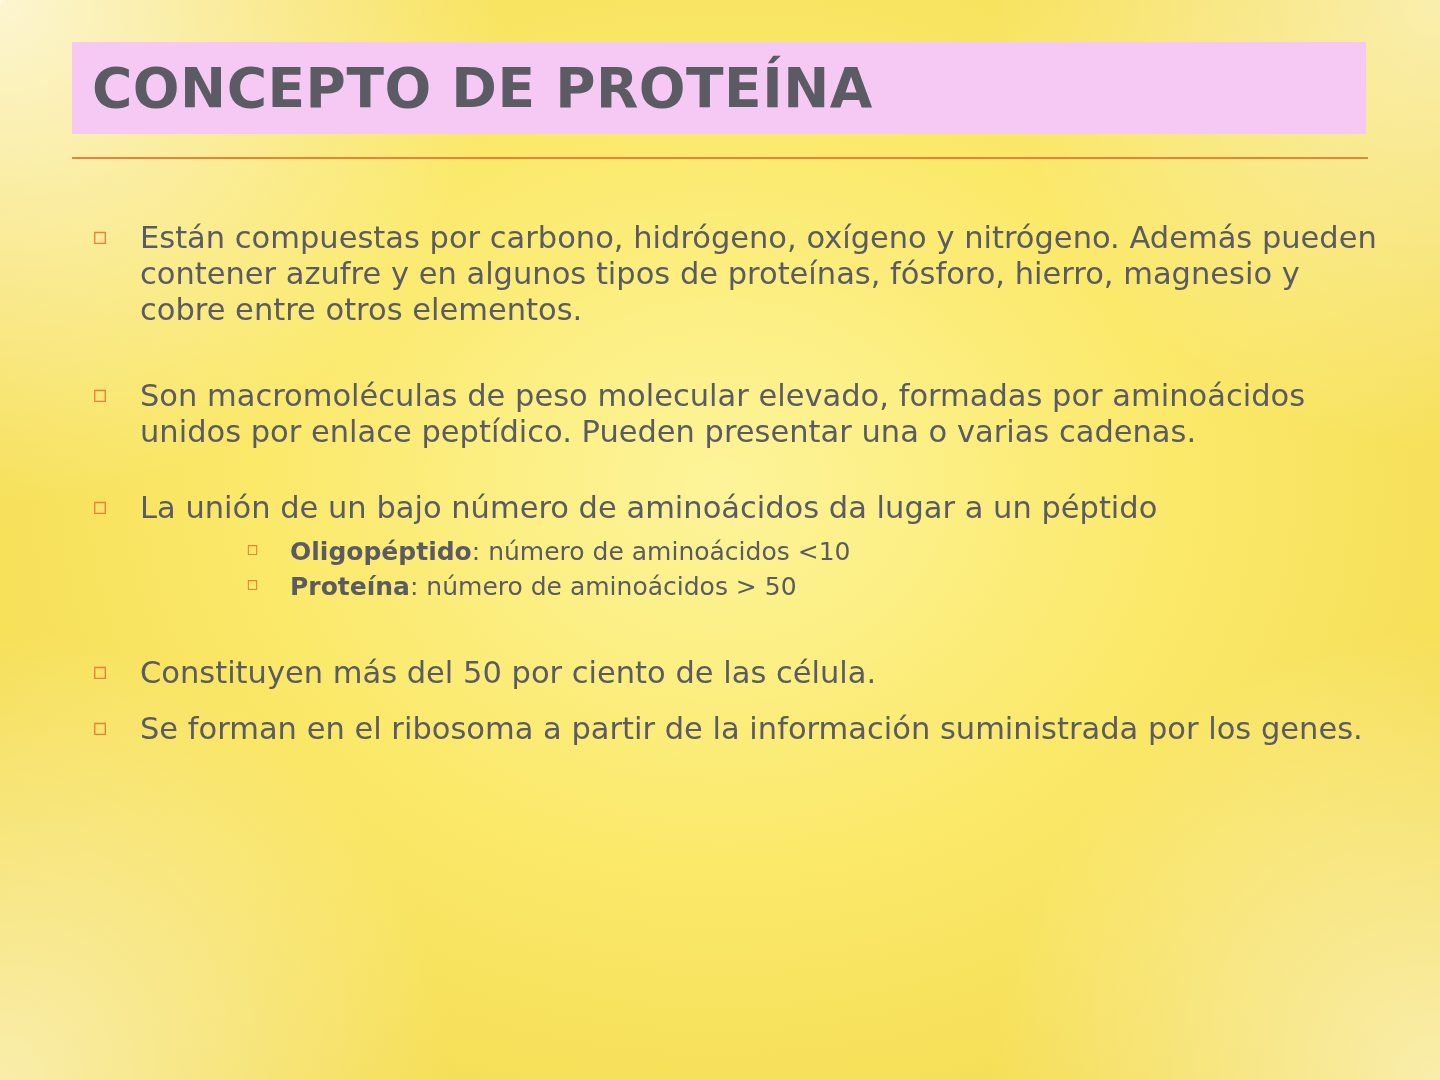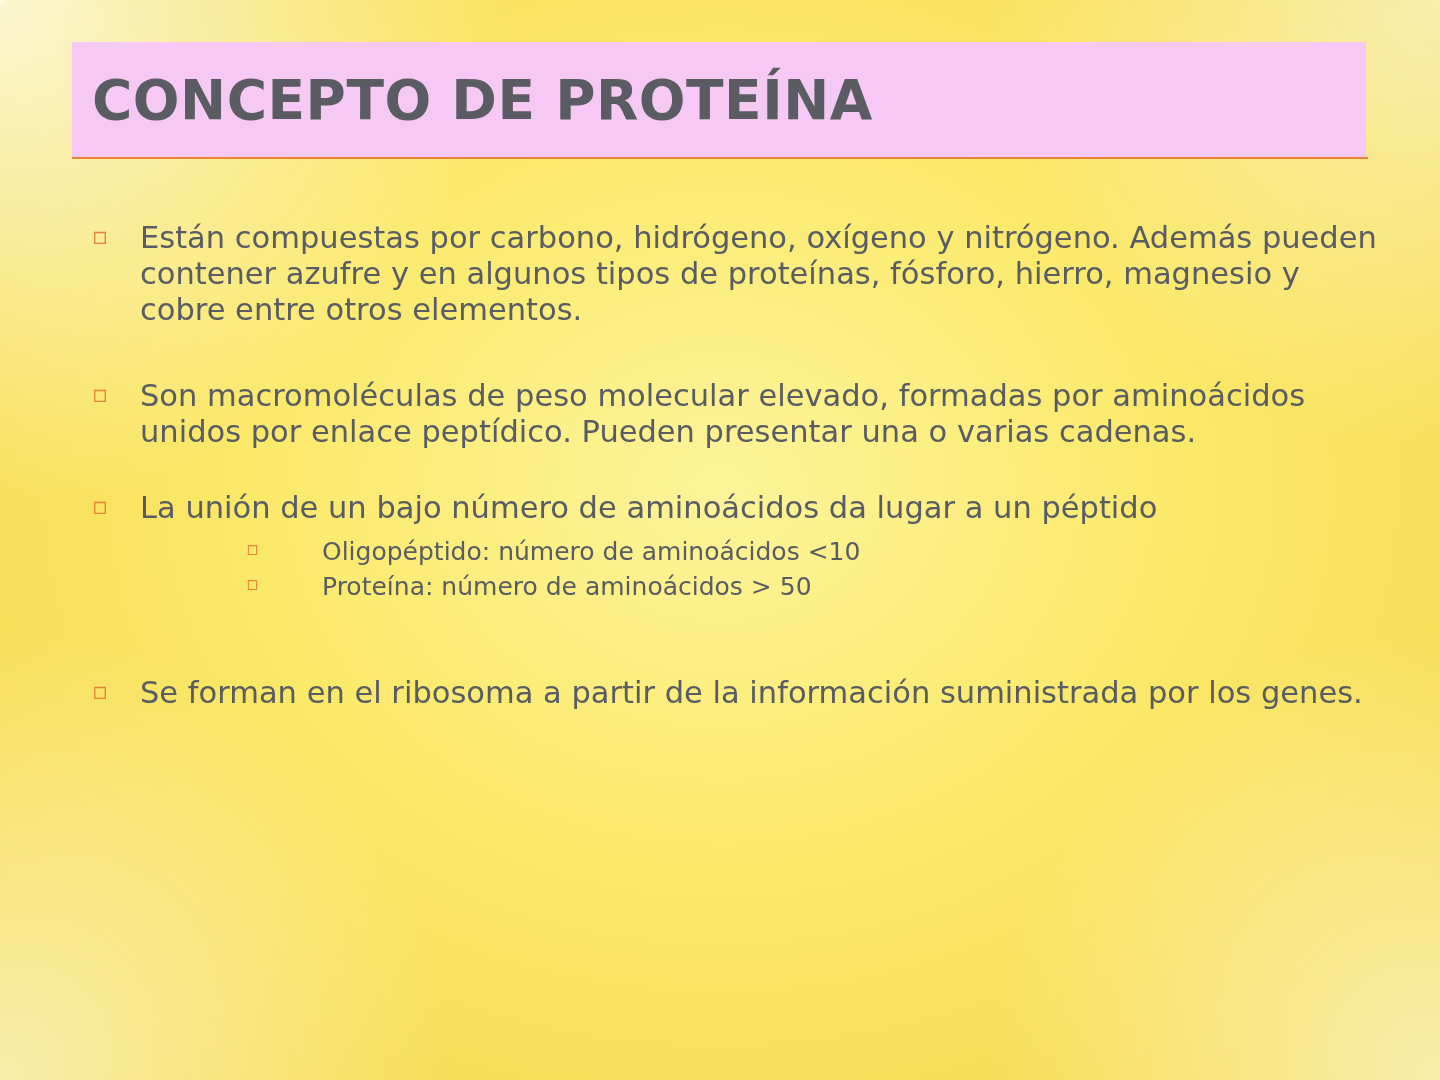--- a/index.html
+++ b/index.html
@@ -42,21 +42,21 @@
       radial-gradient(circle at 0% 100%, rgba(255,255,255,0.55) 0%, rgba(255,255,255,0) 25%),
       radial-gradient(circle at 100% 100%, rgba(255,255,255,0.55) 0%, rgba(255,255,255,0) 25%);
     pointer-events: none;
   }
 
   .title-band {
     position: absolute;
     left: 72px;
     top: 42px;
     width: 1294px;
-    height: 117px;
+    height: 92px;
     background: #f6c9f4;
     display: flex;
     align-items: center;
     z-index: 2;
   }
   .title-text {
     font-family: "DejaVu Sans", sans-serif;
     font-weight: bold;
     font-size: 55px;
     letter-spacing: 0.5px;
@@ -131,23 +131,22 @@
   li.subbullet::before {
     content: "\25AB";
     position: absolute;
     left: 106px;
     top: 1px;
     color: #e8833a;
     font-size: 19px;
     font-family: "DejaVu Sans", sans-serif;
   }
   .sub-term {
-    font-weight: normal;
-    color: #5a5b63;
-    margin-left: 32px;
+    font-weight: bold;
+    color: #5a5b63;
   }
 </style>
 </head>
 <body>
 
 <div class="slide">
 
   <div class="title-band">
     <div class="title-text">CONCEPTO DE PROTEÍNA</div>
   </div>
@@ -175,20 +174,23 @@
             <span class="sub-term">Oligopéptido</span><span>: número de aminoácidos &lt;10</span>
           </li>
           <li class="subbullet">
             <span class="sub-term">Proteína</span><span>: número de aminoácidos &gt; 50</span>
           </li>
         </ul>
       </li>
 
       <div class="gap-lg"></div>
 
+      <li class="bullet">
+        <span class="btext">Constituyen más del 50 por ciento de las célula.</span>
+      </li>
 
       <div class="gap-xs"></div>
 
 
       <div class="gap-xs"></div>
 
       <li class="bullet">
         <span class="btext">Se forman en el ribosoma a partir de la información suministrada por los genes.</span>
       </li>
 

